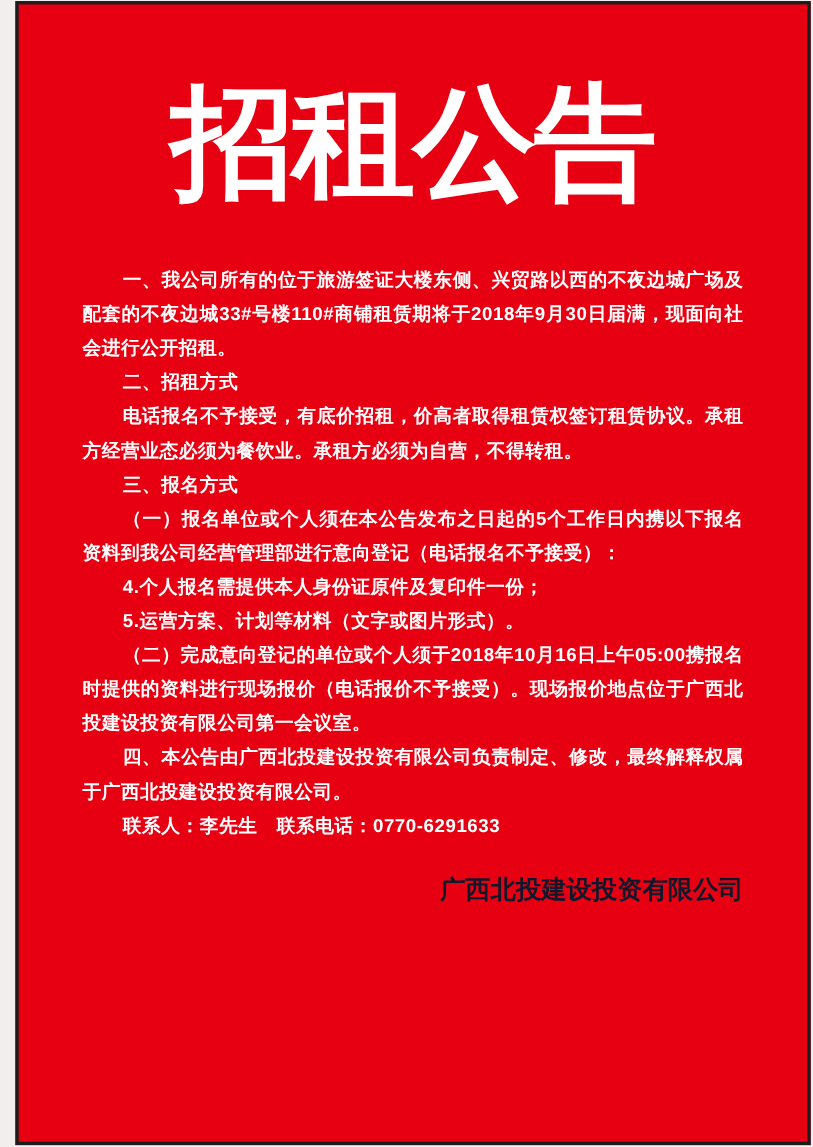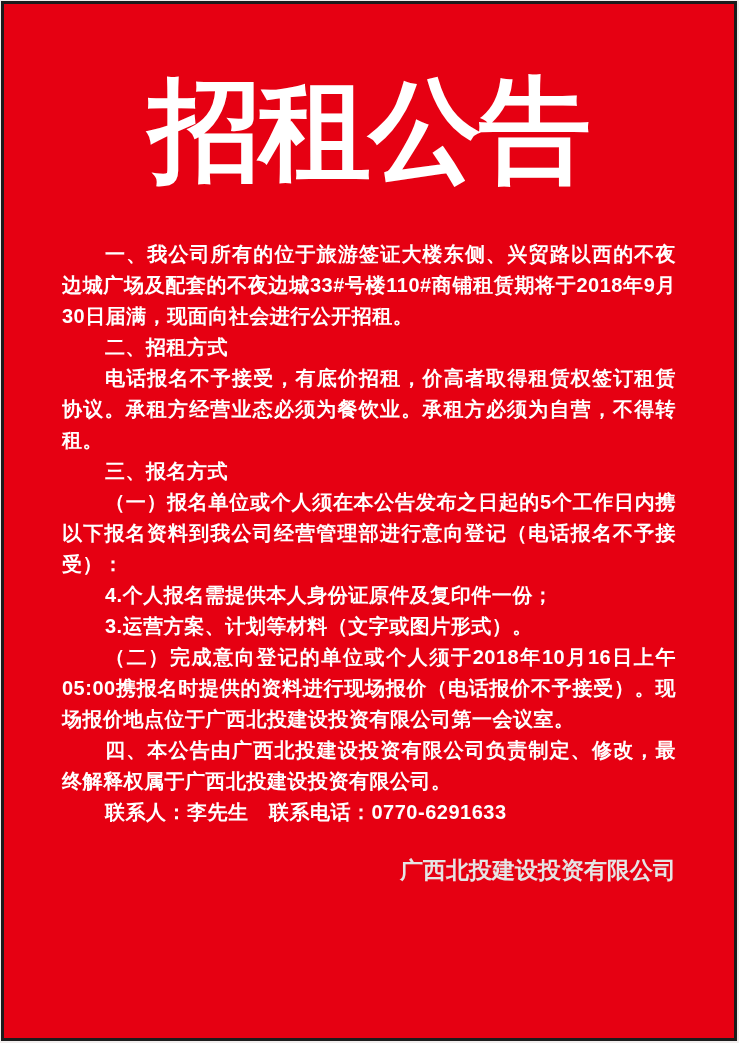--- a/index.html
+++ b/index.html
@@ -6,21 +6,21 @@
     margin: 0;
     padding: 0;
     background: #ffffff;
     font-family: "Liberation Sans", "DejaVu Sans", sans-serif;
   }
   .page {
     width: 739px;
     height: 1043px;
     box-sizing: border-box;
     background: #f2eeee;
-    padding: 1px 2px 2px 1px;
+    padding: 1px 2px 2px 14px;
   }
   .poster {
     width: 100%;
     height: 100%;
     box-sizing: border-box;
     background: #e60012;
     border: 3px solid #1c1c1c;
     padding: 0 58px;
     overflow: hidden;
     color: #ffffff;
@@ -35,54 +35,54 @@
     letter-spacing: -2px;
     color: #ffffff;
     white-space: nowrap;
   }
   .body-text {
     margin-top: 40px;
   }
   .para {
     margin: 0;
     padding: 0;
-    font-size: 20px;
+    font-size: 17px;
     font-weight: bold;
     line-height: 31px;
     letter-spacing: 0.5px;
     text-align: justify;
     text-indent: 2.15em;
     color: #ffffff;
   }
   .signature {
     margin: 26px 0 0 auto;
     width: max-content;
     text-align: center;
     font-size: 23px;
     font-weight: bold;
     line-height: 33px;
-    color: #e5e5e5;
+    color: #0f172a;
   }
 </style>
 </head>
 <body>
 
 <div class="page">
   <div class="poster">
 
     <h1 class="title">招租公告</h1>
 
     <div class="body-text">
       <p class="para">一、我公司所有的位于旅游签证大楼东侧、兴贸路以西的不夜边城广场及配套的不夜边城33#号楼110#商铺租赁期将于2018年9月30日届满，现面向社会进行公开招租。</p>
       <p class="para">二、招租方式</p>
       <p class="para">电话报名不予接受，有底价招租，价高者取得租赁权签订租赁协议。承租方经营业态必须为餐饮业。承租方必须为自营，不得转租。</p>
       <p class="para">三、报名方式</p>
       <p class="para">（一）报名单位或个人须在本公告发布之日起的5个工作日内携以下报名资料到我公司经营管理部进行意向登记（电话报名不予接受）：</p>
       <p class="para">4.个人报名需提供本人身份证原件及复印件一份；</p>
-      <p class="para">3.运营方案、计划等材料（文字或图片形式）。</p>
+      <p class="para">5.运营方案、计划等材料（文字或图片形式）。</p>
       <p class="para">（二）完成意向登记的单位或个人须于2018年10月16日上午05:00携报名时提供的资料进行现场报价（电话报价不予接受）。现场报价地点位于广西北投建设投资有限公司第一会议室。</p>
       <p class="para">四、本公告由广西北投建设投资有限公司负责制定、修改，最终解释权属于广西北投建设投资有限公司。</p>
       <p class="para">联系人：李先生　联系电话：0770-6291633</p>
     </div>
 
     <div class="signature">
       <div>广西北投建设投资有限公司</div>
     </div>
 
   </div>

